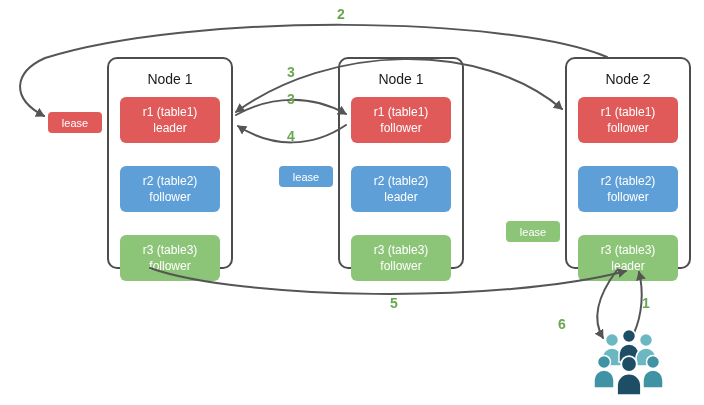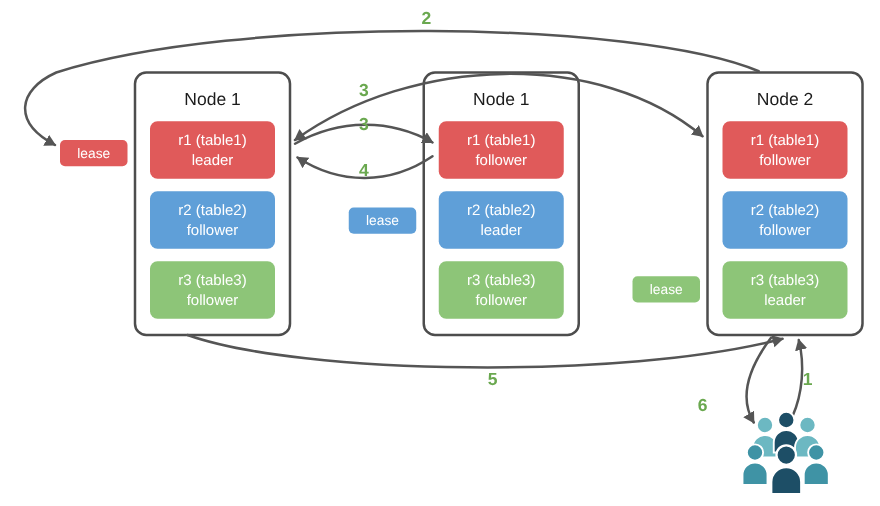--- a/index.html
+++ b/index.html
@@ -3,21 +3,21 @@
 <meta charset="utf-8">
 <style>
   *{box-sizing:border-box;margin:0;padding:0}
   html,body{width:704px;height:405px}
   body{font-family:"Liberation Sans",sans-serif;background:#ffffff}
   .canvas{position:relative;width:704px;height:405px;background:#fff;overflow:hidden}
 
   .node{position:absolute;width:126px;height:212px;background:#fff;border:2px solid #4d4d4d;
         border-radius:10px;padding:12px 11px 0;z-index:1}
   .node-title{font-weight:normal;font-size:14px;color:#1b1b1b;text-align:center;margin-bottom:10px}
-  .block{height:46px;border-radius:6px;margin-bottom:10px;display:flex;flex-direction:column;
+  .block{height:46px;border-radius:6px;margin-bottom:23px;display:flex;flex-direction:column;
          justify-content:center;align-items:center;color:#fff;font-size:12px;line-height:1.35;text-align:center}
   .c-red{background:#e05a5a}
   .c-blue{background:#5f9fd8}
   .c-green{background:#8dc578}
 
   .lease{position:absolute;width:54px;height:21px;border-radius:4px;color:#fff;font-size:11px;
          display:flex;align-items:center;justify-content:center;z-index:3}
 
   .step{position:absolute;transform:translate(-50%,-50%);color:#6aa84f;font-weight:bold;
         font-size:14px;z-index:3}

